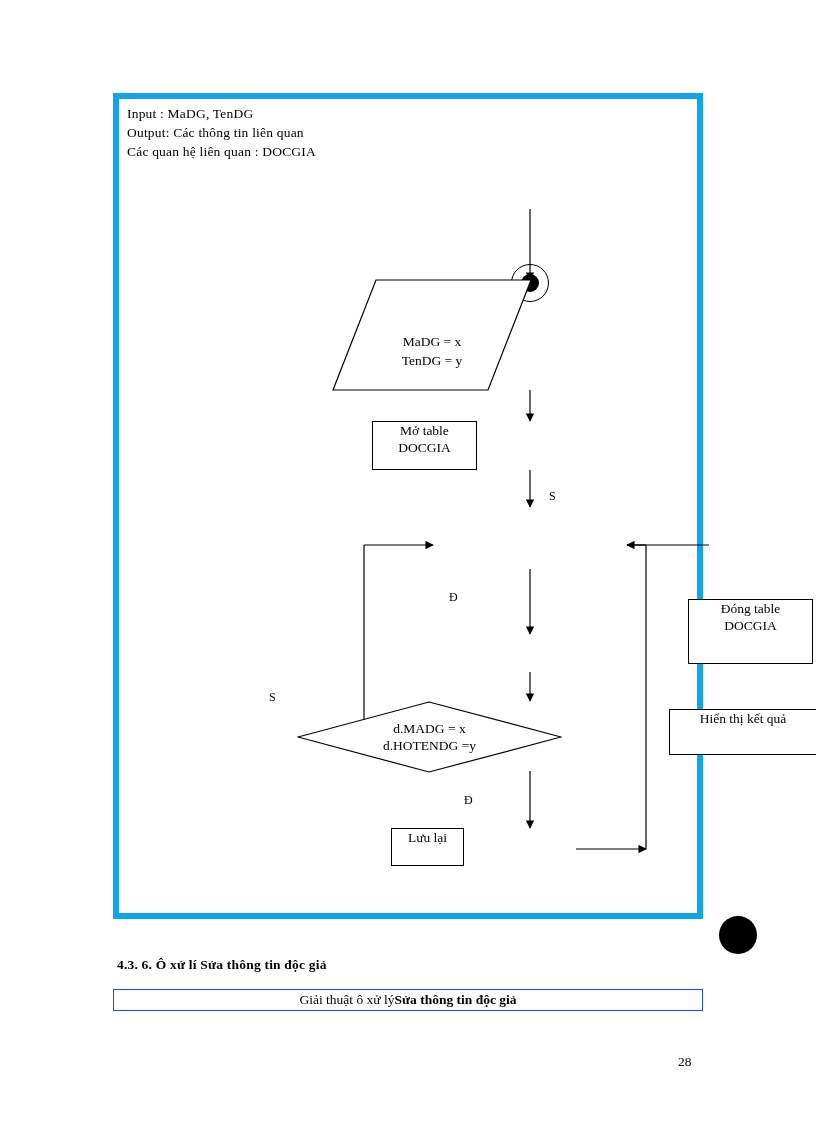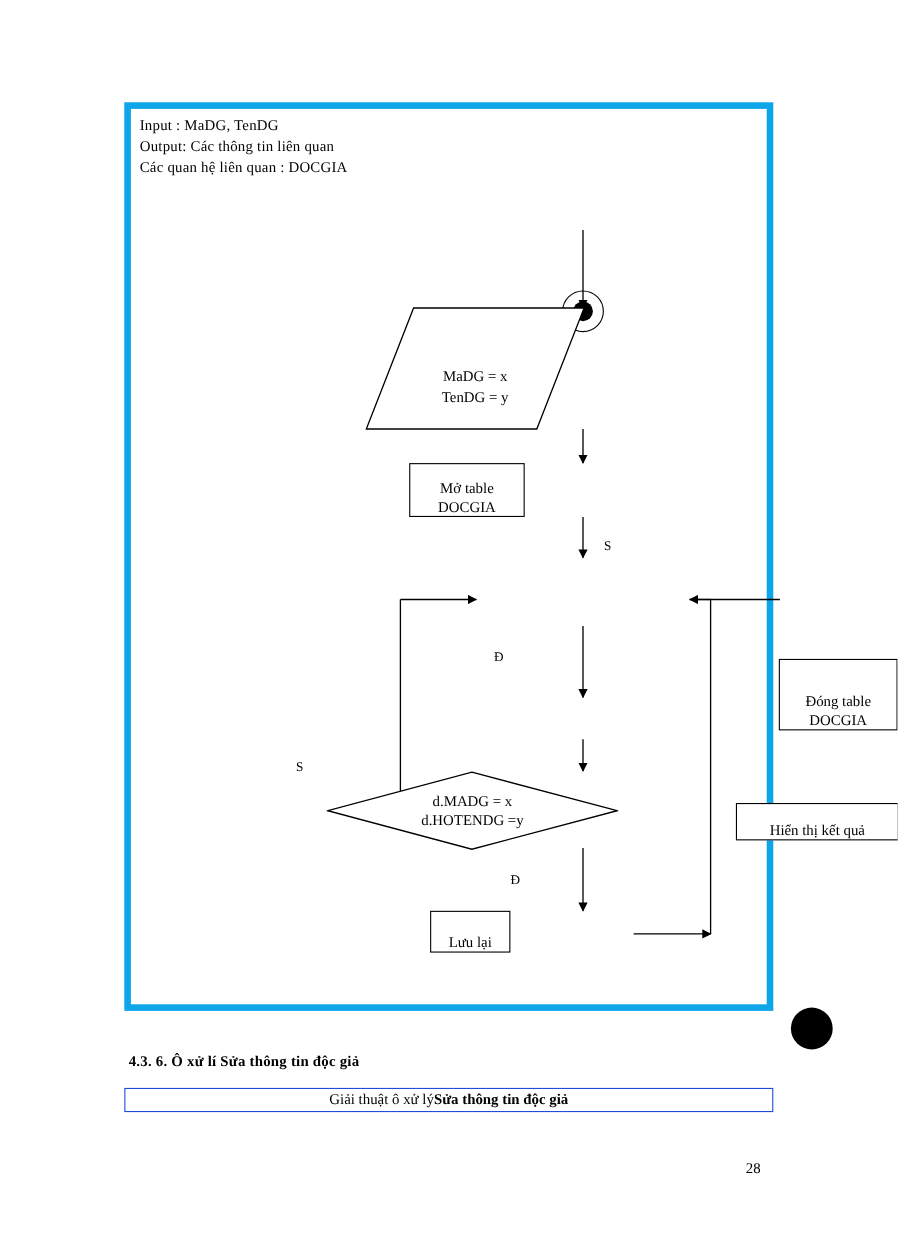--- a/index.html
+++ b/index.html
@@ -38,21 +38,21 @@
     white-space: nowrap;
     letter-spacing: 0.2px;
   }
   #io-header div { height: 19px; }
 
   
   .node {
     position: absolute;
     box-sizing: border-box;
     display: flex;
-    align-items: flex-end;
+    align-items: flex-start;
     justify-content: center;
     text-align: center;
     font-size: 13.5px;
     line-height: 17px;
     white-space: pre-line;
   }
   .rect {
     border: 1px solid #000000;
     background: #ffffff;
   }
@@ -241,26 +241,26 @@
       <polygon points="132,1 264,36 132,71 1,36" fill="#ffffff" stroke="#000000" stroke-width="1.2"></polygon>
     </svg>
     <div class="dia-label">d.MADG = x
 d.HOTENDG =y</div>
   </div>
 
   <div class="node rect" style="left:272px; top:729px; width:73px; height:38px;">
     <span>Lưu lại</span>
   </div>
 
-  <div class="node rect" style="left:589px; top:500px; width:108px; height:65px;">
+  <div class="node rect" style="left:569px; top:500px; width:125px; height:65px;">
     <span>Đóng table
 DOCGIA</span>
   </div>
 
-  <div class="node rect" style="left:550px; top:631px; width:148px; height:34px;">
+  <div class="node rect" style="left:550px; top:610px; width:148px; height:46px;">
     <span>Hiển thị kết quả</span>
   </div>
 
   <div id="end-node"></div>
 
   <span class="edge-label" style="left:430px; top:391px;">S</span>
   <span class="edge-label" style="left:330px; top:492px;">Đ</span>
   <span class="edge-label" style="left:150px; top:592px;">S</span>
   <span class="edge-label" style="left:345px; top:695px;">Đ</span>
 

